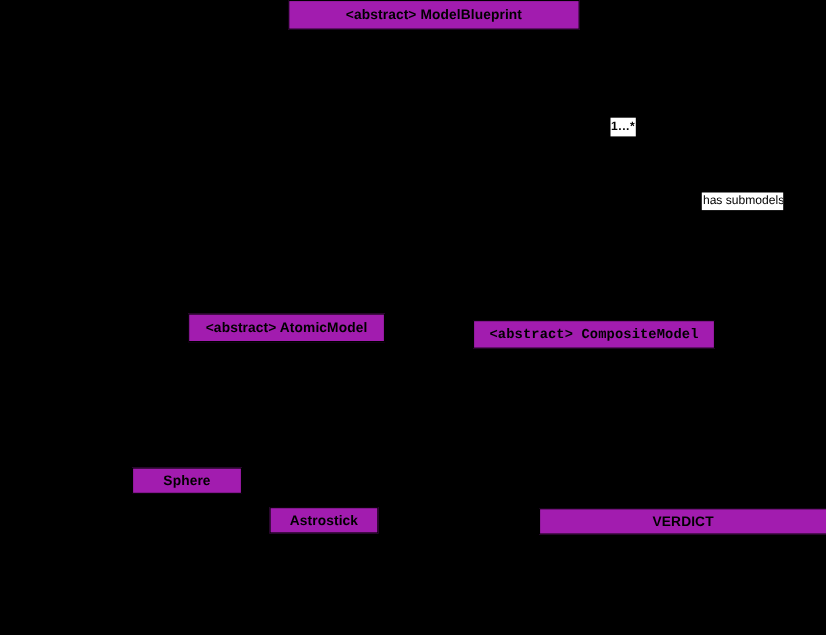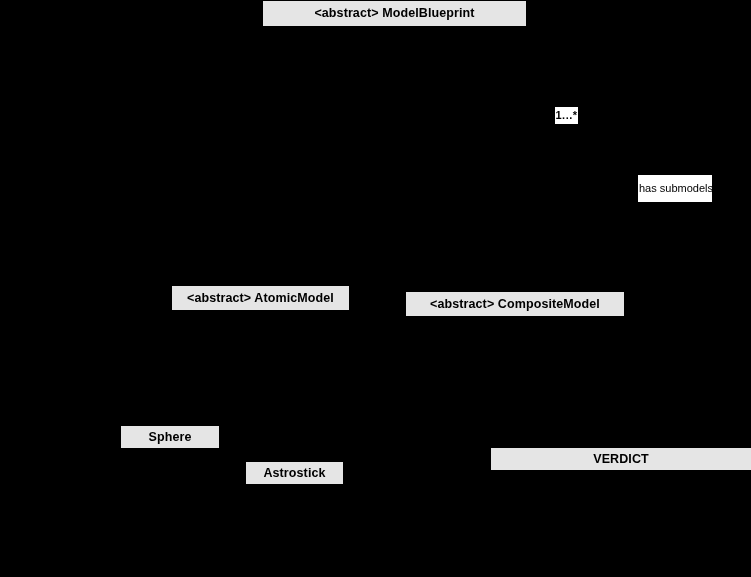--- a/index.html
+++ b/index.html
@@ -15,21 +15,21 @@
     position: relative;
     width: 751px;
     height: 577px;
     background: #000000;
     overflow: hidden;
   }
   
   .uml-box {
     position: absolute;
     box-sizing: border-box;
-    background: #e5e5e5;
+    background: #a21caf;
     border: 1px solid #000000;
     color: #000000;
     font-weight: bold;
     font-size: 12.5px;
     line-height: 1;
     display: flex;
     align-items: center;
     justify-content: center;
     text-align: center;
     white-space: nowrap;
@@ -84,34 +84,34 @@
   </svg>
 
   <div class="uml-box" style="left:262px; top:0px; width:265px; height:27px;">
     <span class="cls-name">&lt;abstract&gt; ModelBlueprint</span>
   </div>
 
   <div class="uml-box" style="left:171px; top:285px; width:179px; height:26px;">
     <span class="cls-name">&lt;abstract&gt; AtomicModel</span>
   </div>
 
-  <div class="uml-box" style="left:405px; top:291px; width:220px; height:26px;">
+  <div class="uml-box" style="left:430px; top:291px; width:220px; height:26px;font-family:Liberation Mono, monospace;">
     <span class="cls-name">&lt;abstract&gt; CompositeModel</span>
   </div>
 
 
   <div class="uml-box" style="left:120px; top:425px; width:100px; height:24px;">
     <span class="cls-name">Sphere</span>
   </div>
 
   <div class="uml-box" style="left:245px; top:461px; width:99px; height:24px;">
     <span class="cls-name">Astrostick</span>
   </div>
 
-  <div class="uml-box" style="left:490px; top:447px; width:262px; height:24px;">
+  <div class="uml-box" style="left:490px; top:462px; width:262px; height:24px;">
     <span class="cls-name">VERDICT</span>
   </div>
 
   <div class="edge-label multiplicity-label" style="left:555px; top:107px; width:23px; height:17px; display:flex; align-items:center; justify-content:center;">1...*</div>
 
-  <div class="edge-label" style="left:638px; top:175px; width:74px; height:27px; display:flex; align-items:center; justify-content:flex-start;">has submodels</div>
+  <div class="edge-label" style="left:638px; top:175px; width:74px; height:16px; display:flex; align-items:center; justify-content:flex-start;">has submodels</div>
 
 </div>
 
 </body></html>

